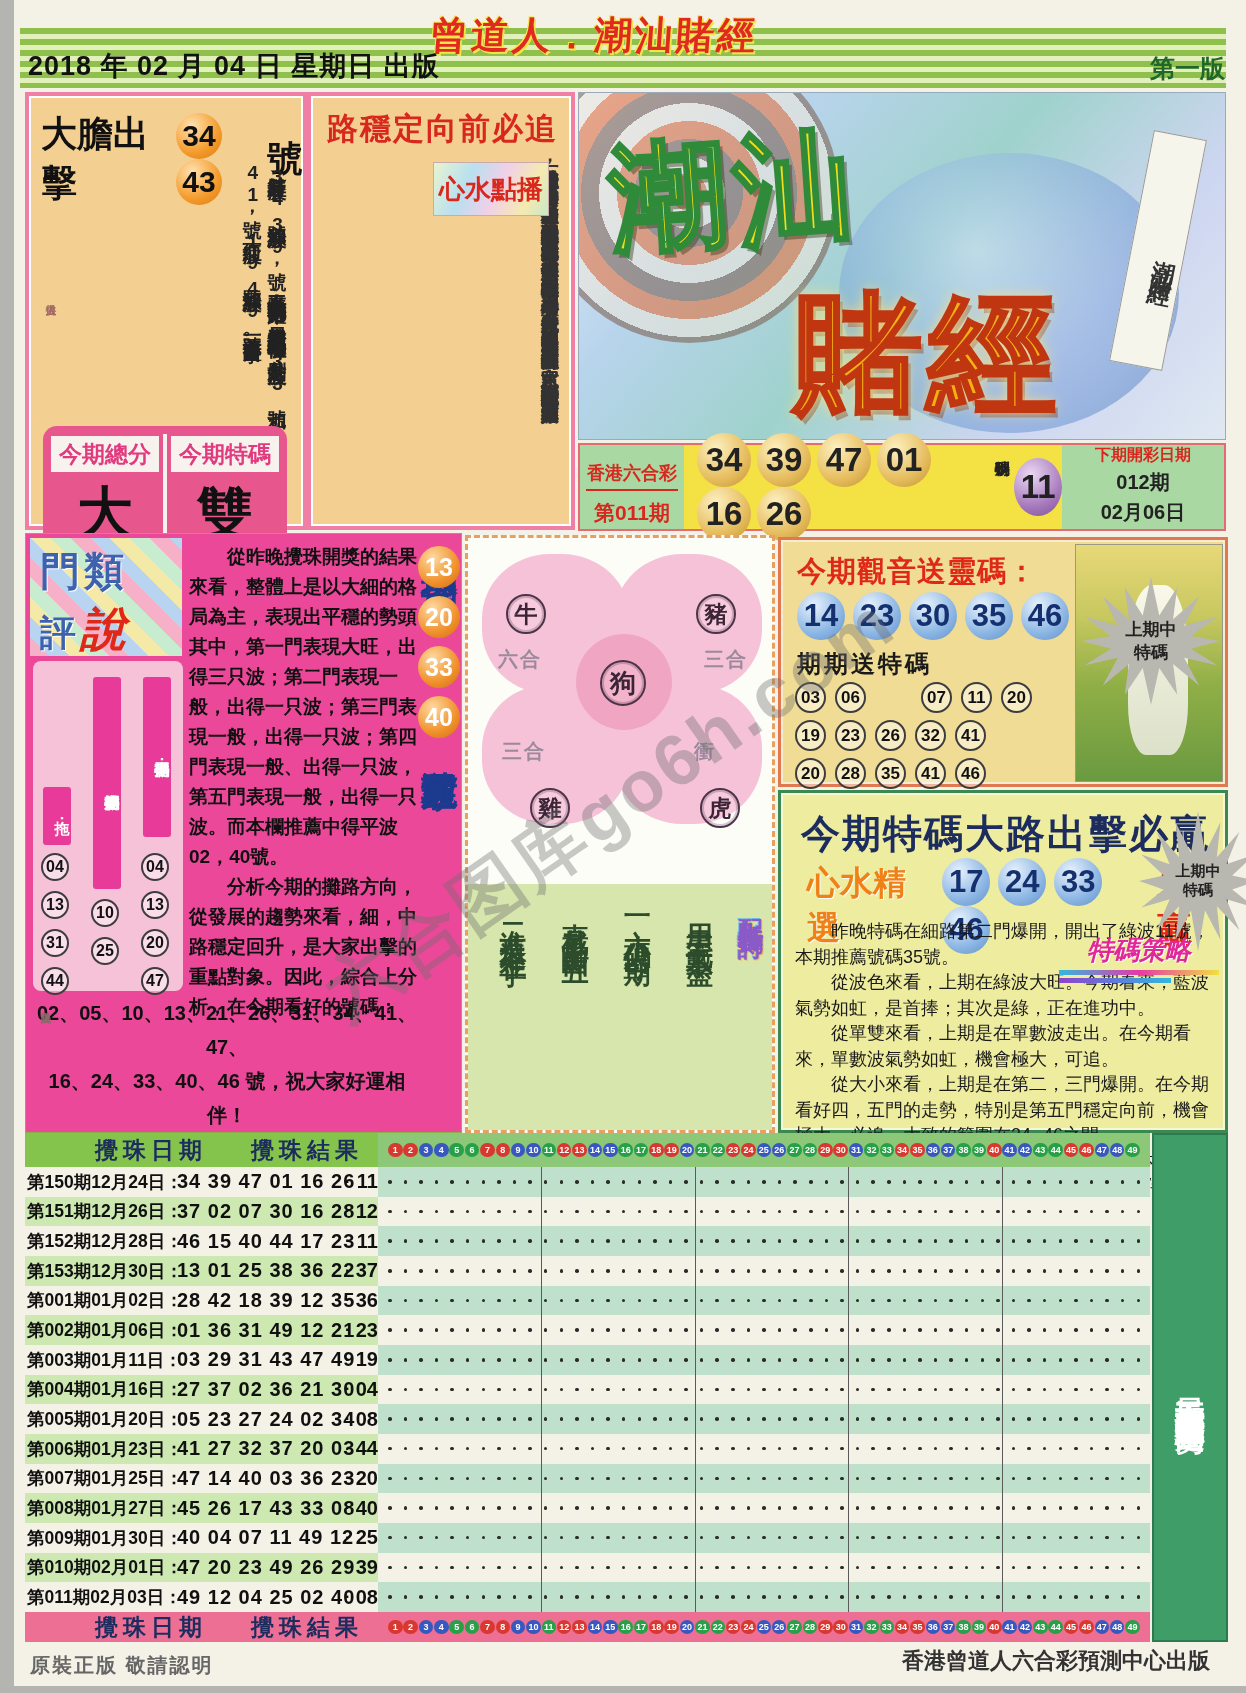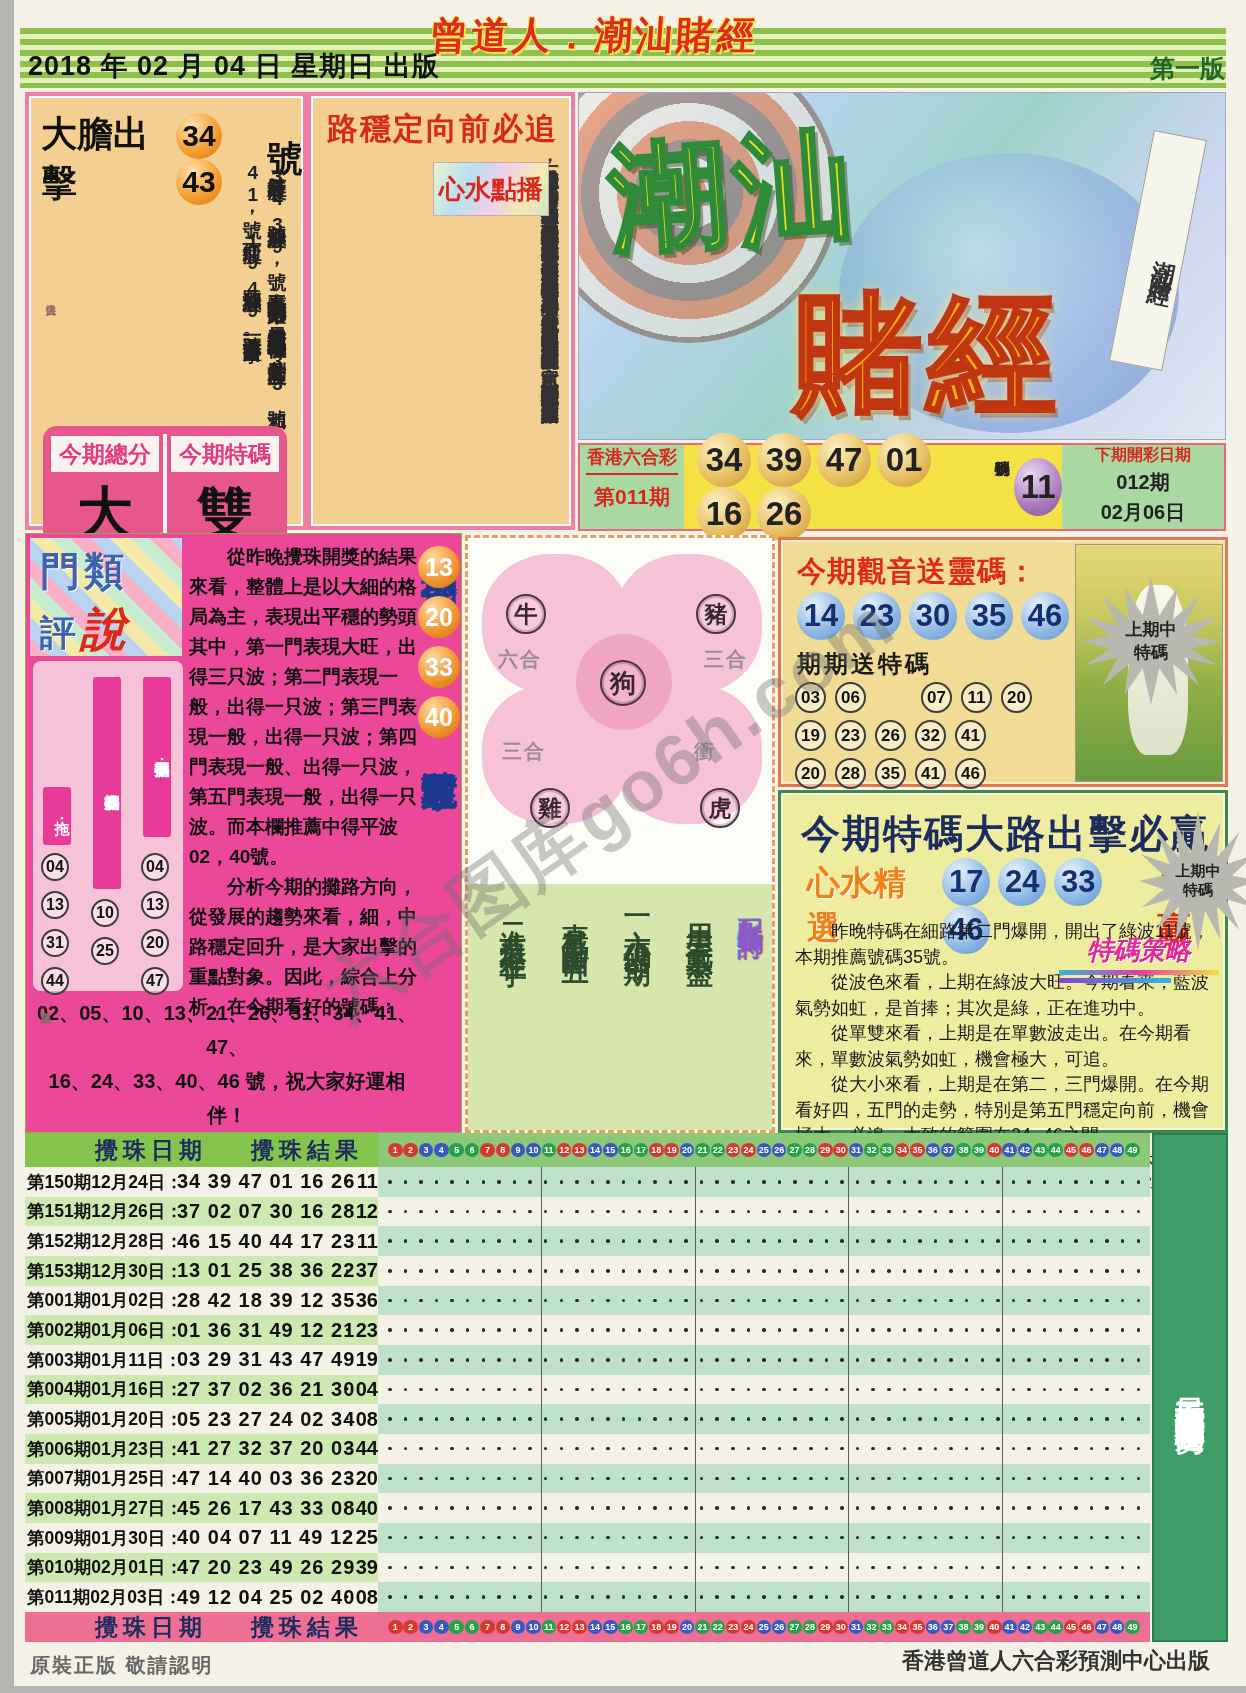--- a/index.html
+++ b/index.html
@@ -64,21 +64,21 @@
   .art-title-top { position:absolute; left:30px; top:20px; font-size:118px; font-weight:bold; color:#f2df1a;
     -webkit-text-stroke:3px #2f8a3a; text-shadow:4px 5px 0 rgba(60,60,30,.45); transform:rotate(-4deg); letter-spacing:8px; }
   .art-title-bottom { position:absolute; left:215px; top:175px; font-size:128px; font-weight:bold; color:#f5b012;
     -webkit-text-stroke:3px #c03610; text-shadow:0 0 14px #ffe080,4px 6px 0 rgba(120,40,10,.4); letter-spacing:6px; }
   .art-side-label { position:absolute; left:552px; top:40px; width:54px; height:235px; background:#f6f5ec;
     border:1px solid #999; transform:rotate(11deg); display:flex; align-items:flex-start; justify-content:center;
     padding-top:12px; font-size:23px; font-weight:bold; color:#333; letter-spacing:8px; }
 
   
   #result-strip { position:absolute; left:578px; top:443px; width:648px; height:88px; display:flex; border:2px solid #e46a74; }
-  .rs-left { width:104px; background:#a9d8a2; padding-top:0; text-align:center; }
+  .rs-left { width:104px; background:#a9d8a2; padding-top:16px; text-align:center; }
   .rs-name { font-size:18px; font-weight:bold; color:#d8281e; border-bottom:2px solid #d8281e; padding-bottom:4px; margin:0 6px; }
   .rs-issue { font-size:21px; font-weight:bold; color:#d8281e; margin-top:8px; }
   .rs-mid { flex:1; background:#f4e143; display:flex; align-items:center; padding-left:10px; }
   .rs-speclabel { writing-mode:vertical-rl; text-orientation:upright; font-size:15px; font-weight:bold; color:#222;
     height:76px; line-height:1.05; margin:0 4px; }
   .rs-right { width:162px; background:#a9d8a2; padding-top:0; text-align:center; }
   .rs-nextlabel { font-size:16px; font-weight:bold; color:#d8281e; }
   .rs-nextissue,.rs-nextdate { font-size:20px; font-weight:bold; color:#222; margin-top:3px; }
 
   

